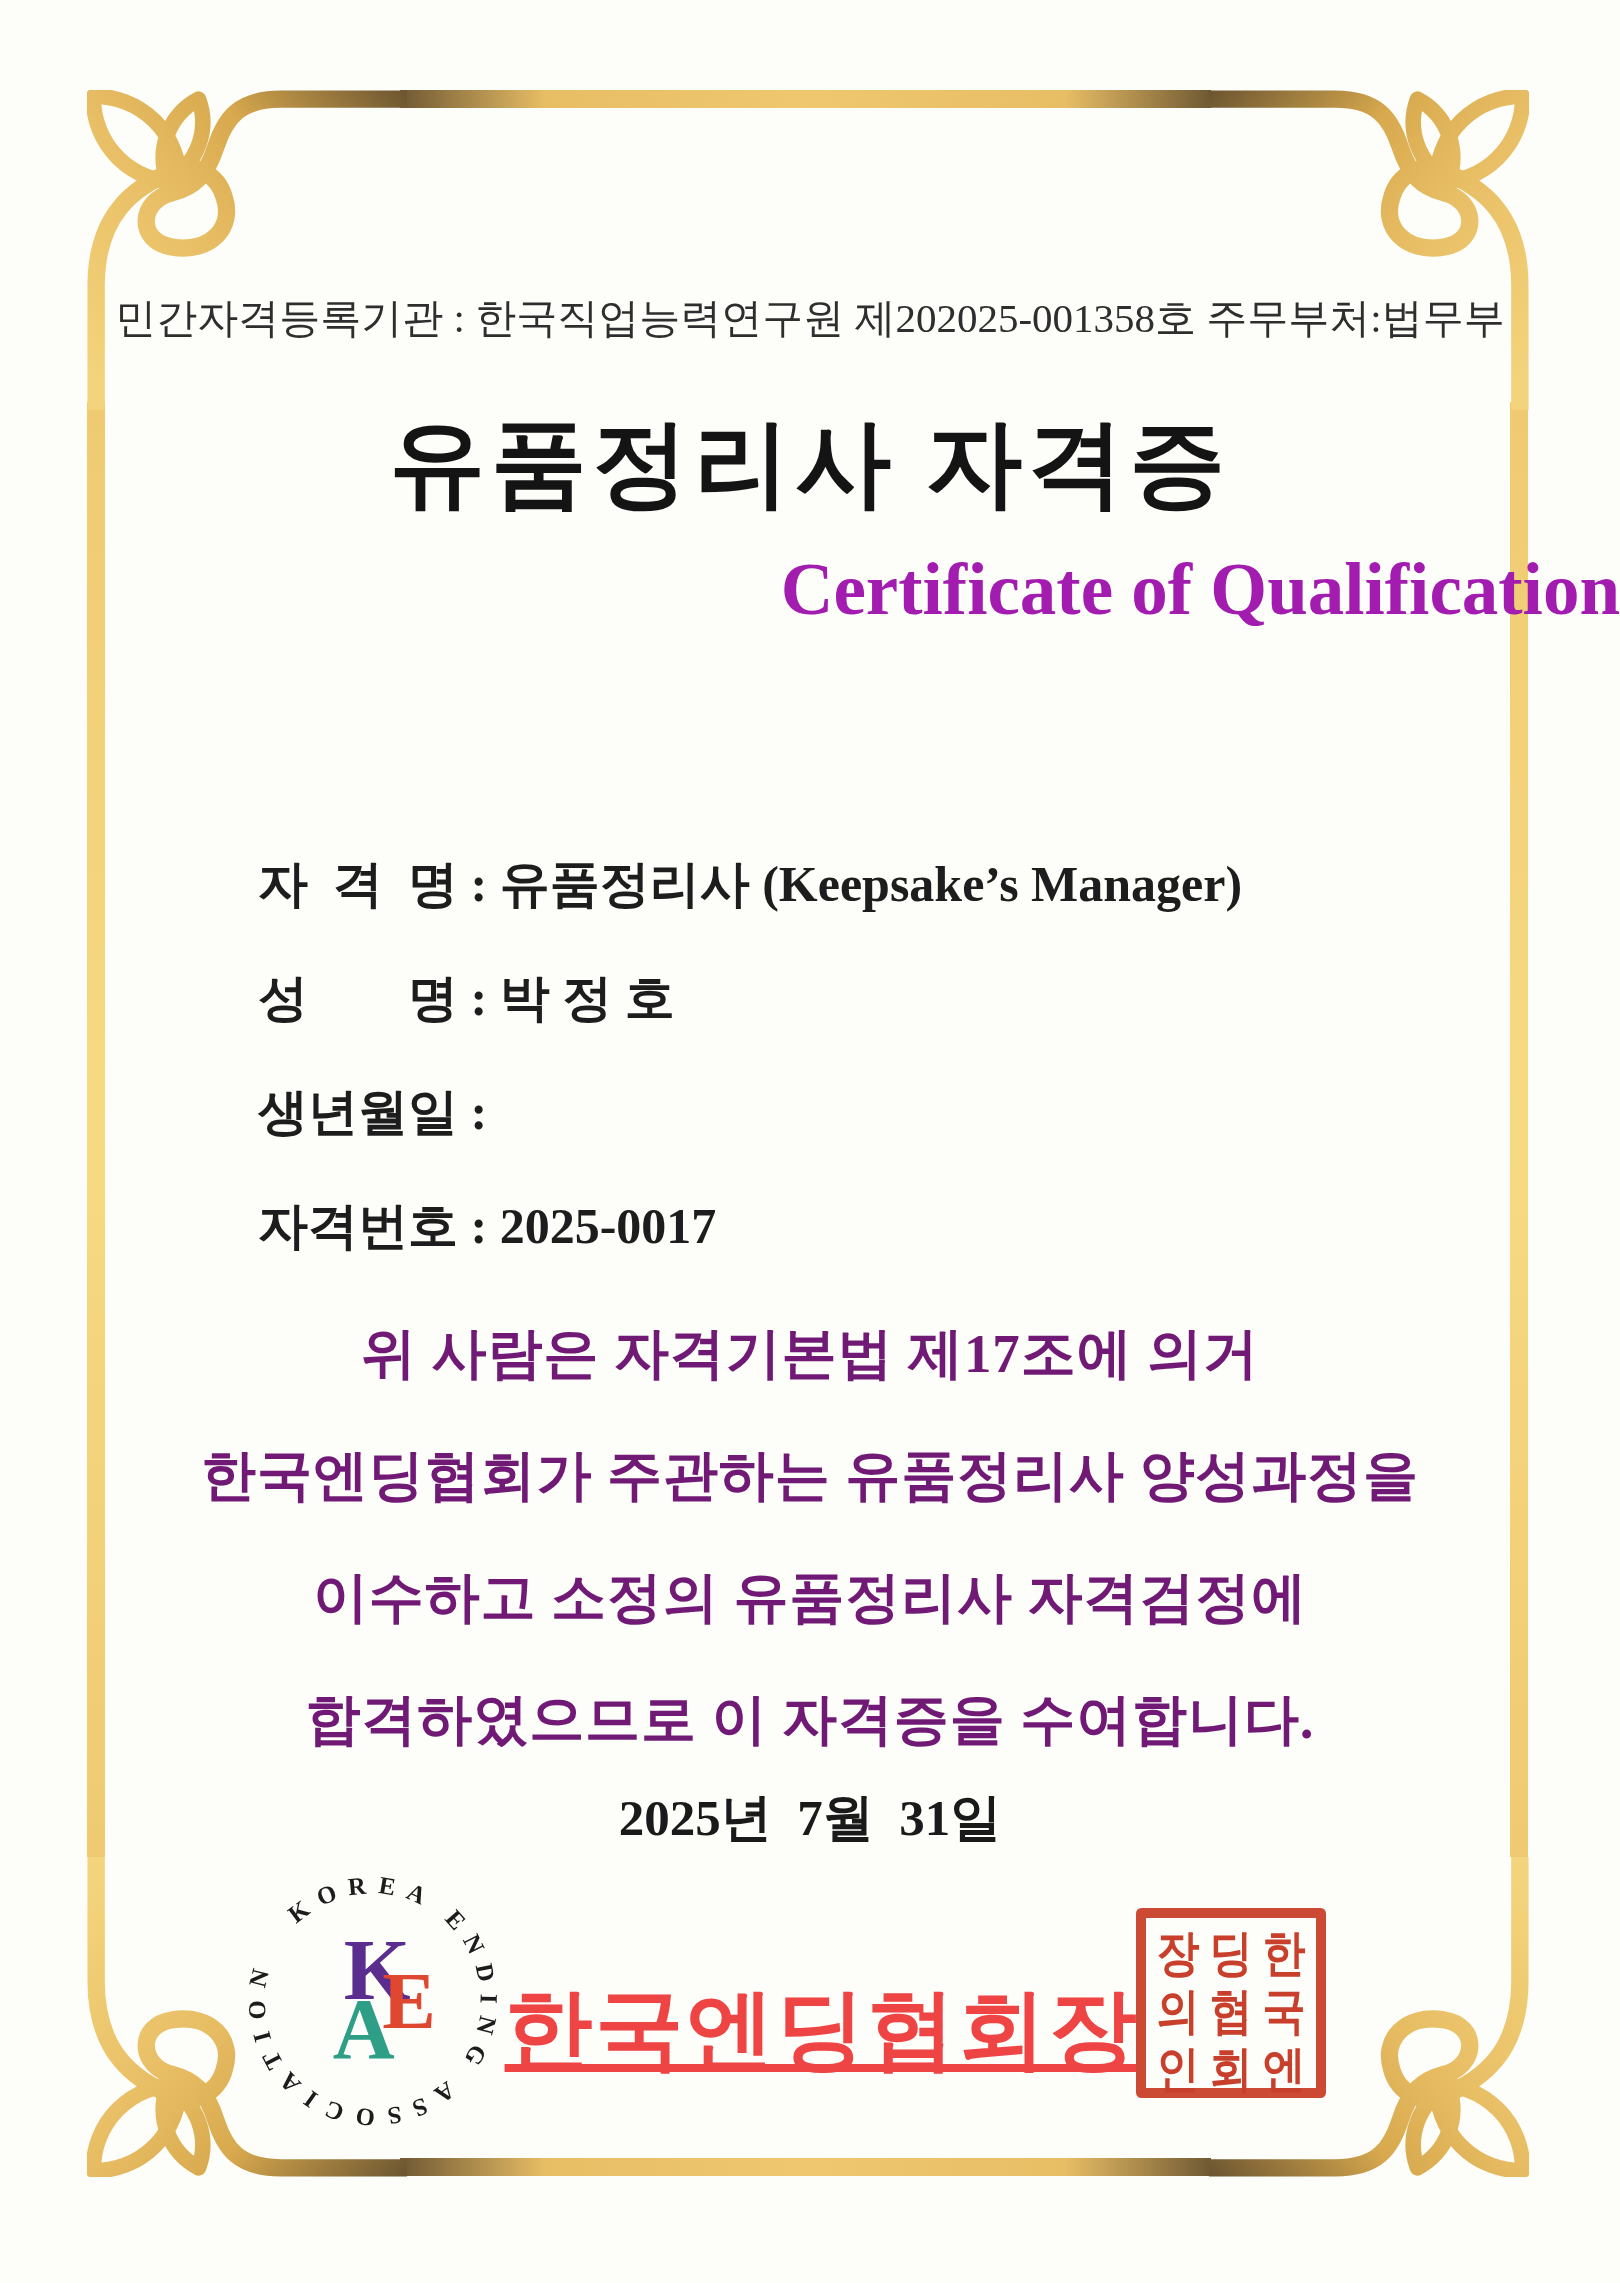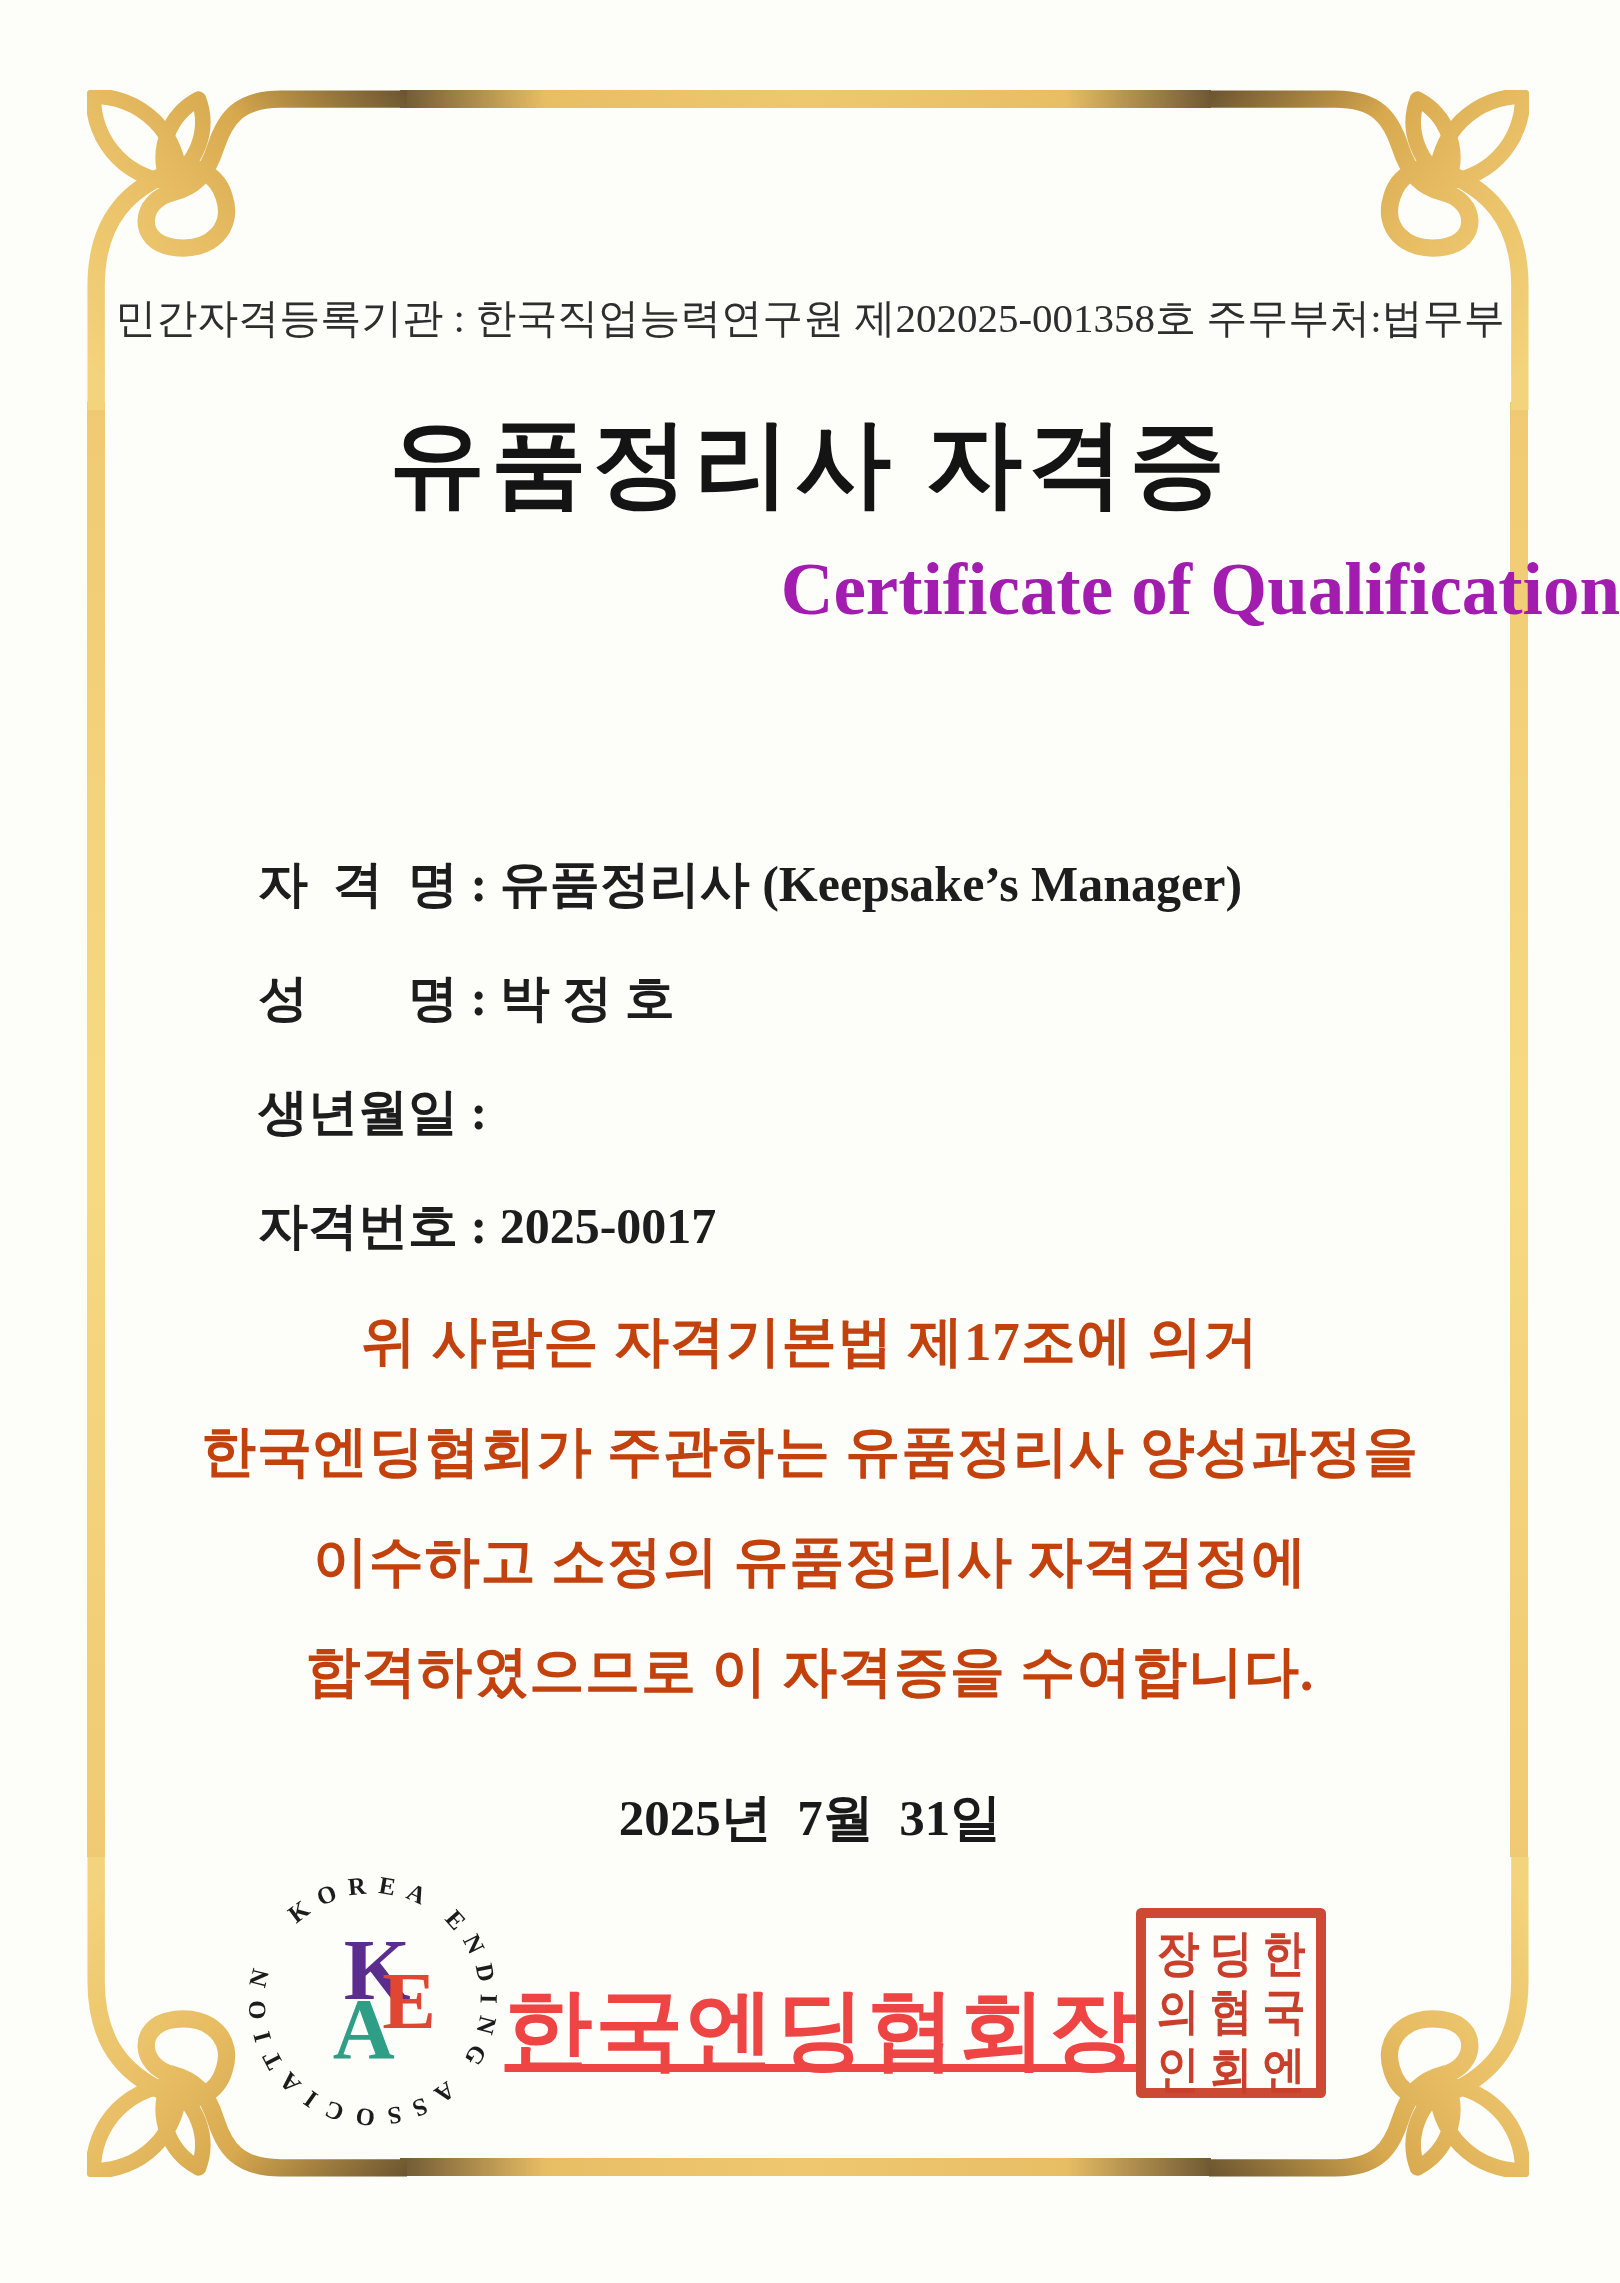--- a/index.html
+++ b/index.html
@@ -47,22 +47,22 @@
   .title-en{
     left:0;right:0;top:548px;text-align:right;margin:0;
     font-size:73px;font-weight:700;letter-spacing:0px;color:#a21caf;
   }
   .fields{left:208px;top:793px;}
   .field-row{height:114px;font-size:50px;font-weight:700;color:#1d1d1d;white-space:pre;}
   .f-label{white-space:pre;}
   .f-value{white-space:pre;}
   .body-text{left:0;right:0;top:1287px;text-align:center;}
   .body-text p{
-    margin:0;height:110px;line-height:110px;
-    font-size:55px;font-weight:700;letter-spacing:0.9px;color:#c2410c;white-space:pre;
+    margin:12px;height:110px;line-height:110px;
+    font-size:55px;font-weight:700;letter-spacing:0.9px;color:#701a75;white-space:pre;
   }
   .date-line{
     left:0;right:0;top:1784px;text-align:center;
     font-size:51px;font-weight:700;color:#1a1a1a;white-space:pre;
   }
 
   
   .kea-logo{left:236px;top:1864px;width:274px;height:274px;}
   .issuer-name{
     left:411px;top:1970px;width:822px;text-align:center;

